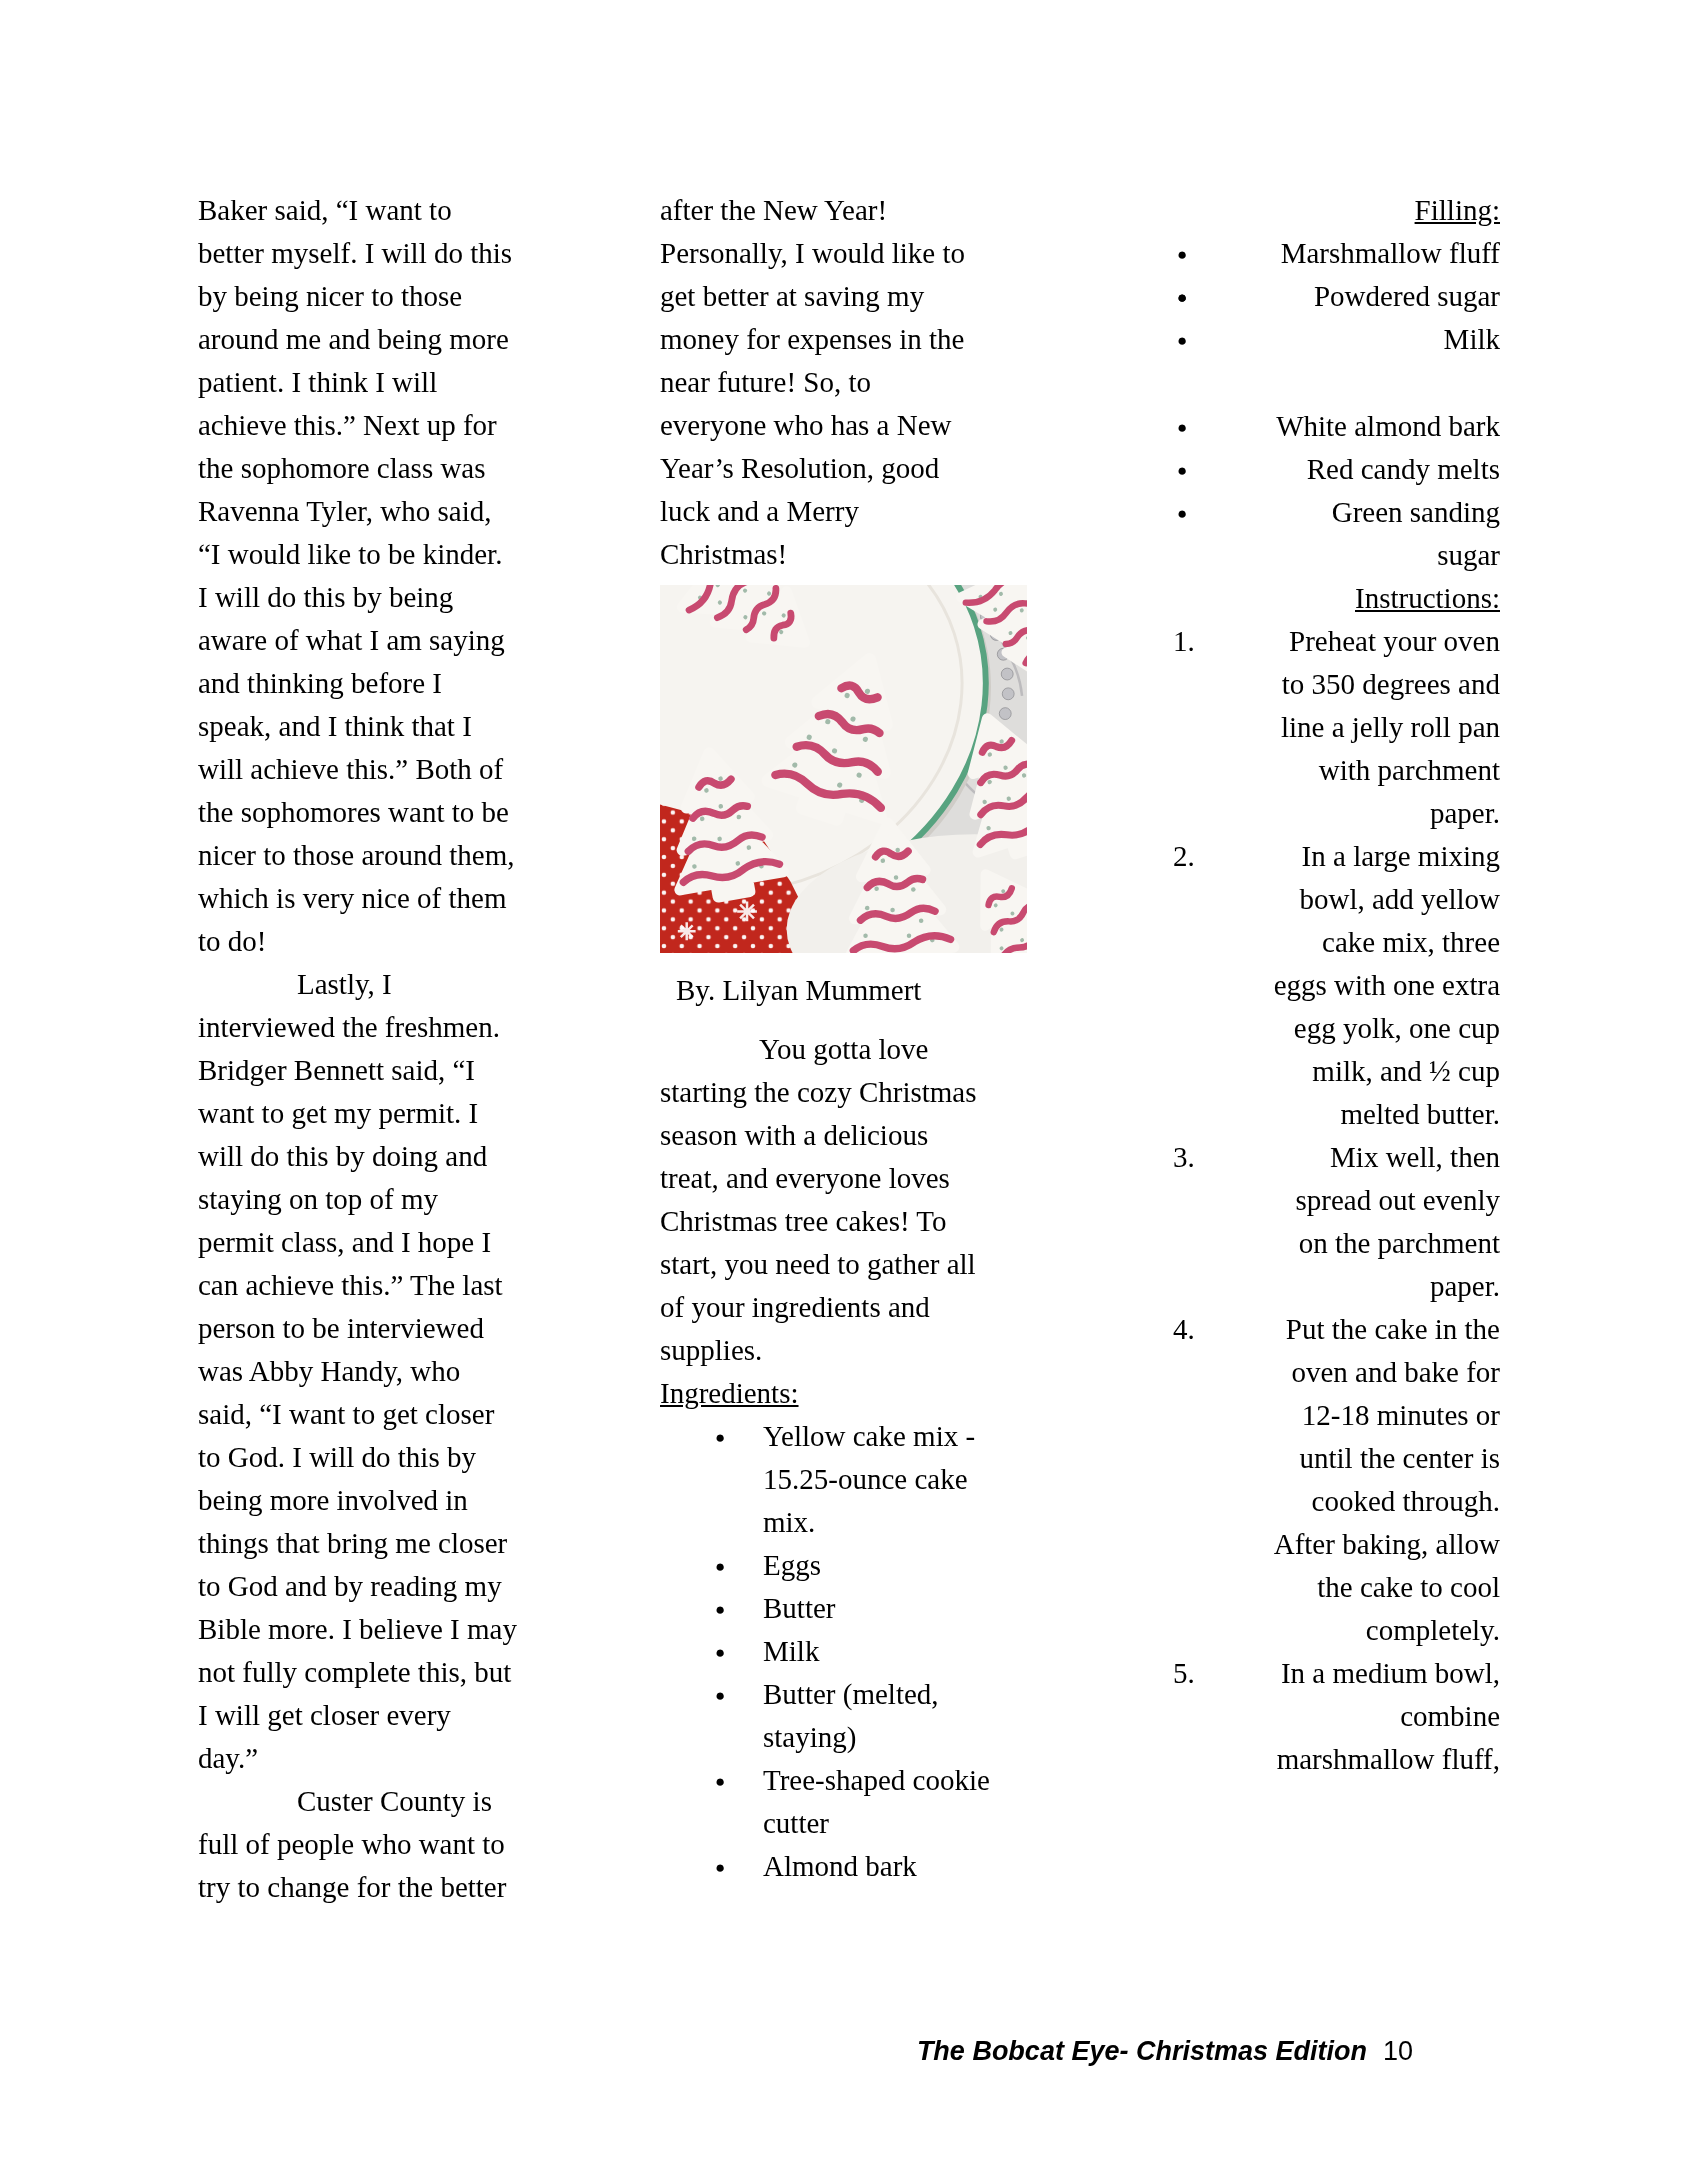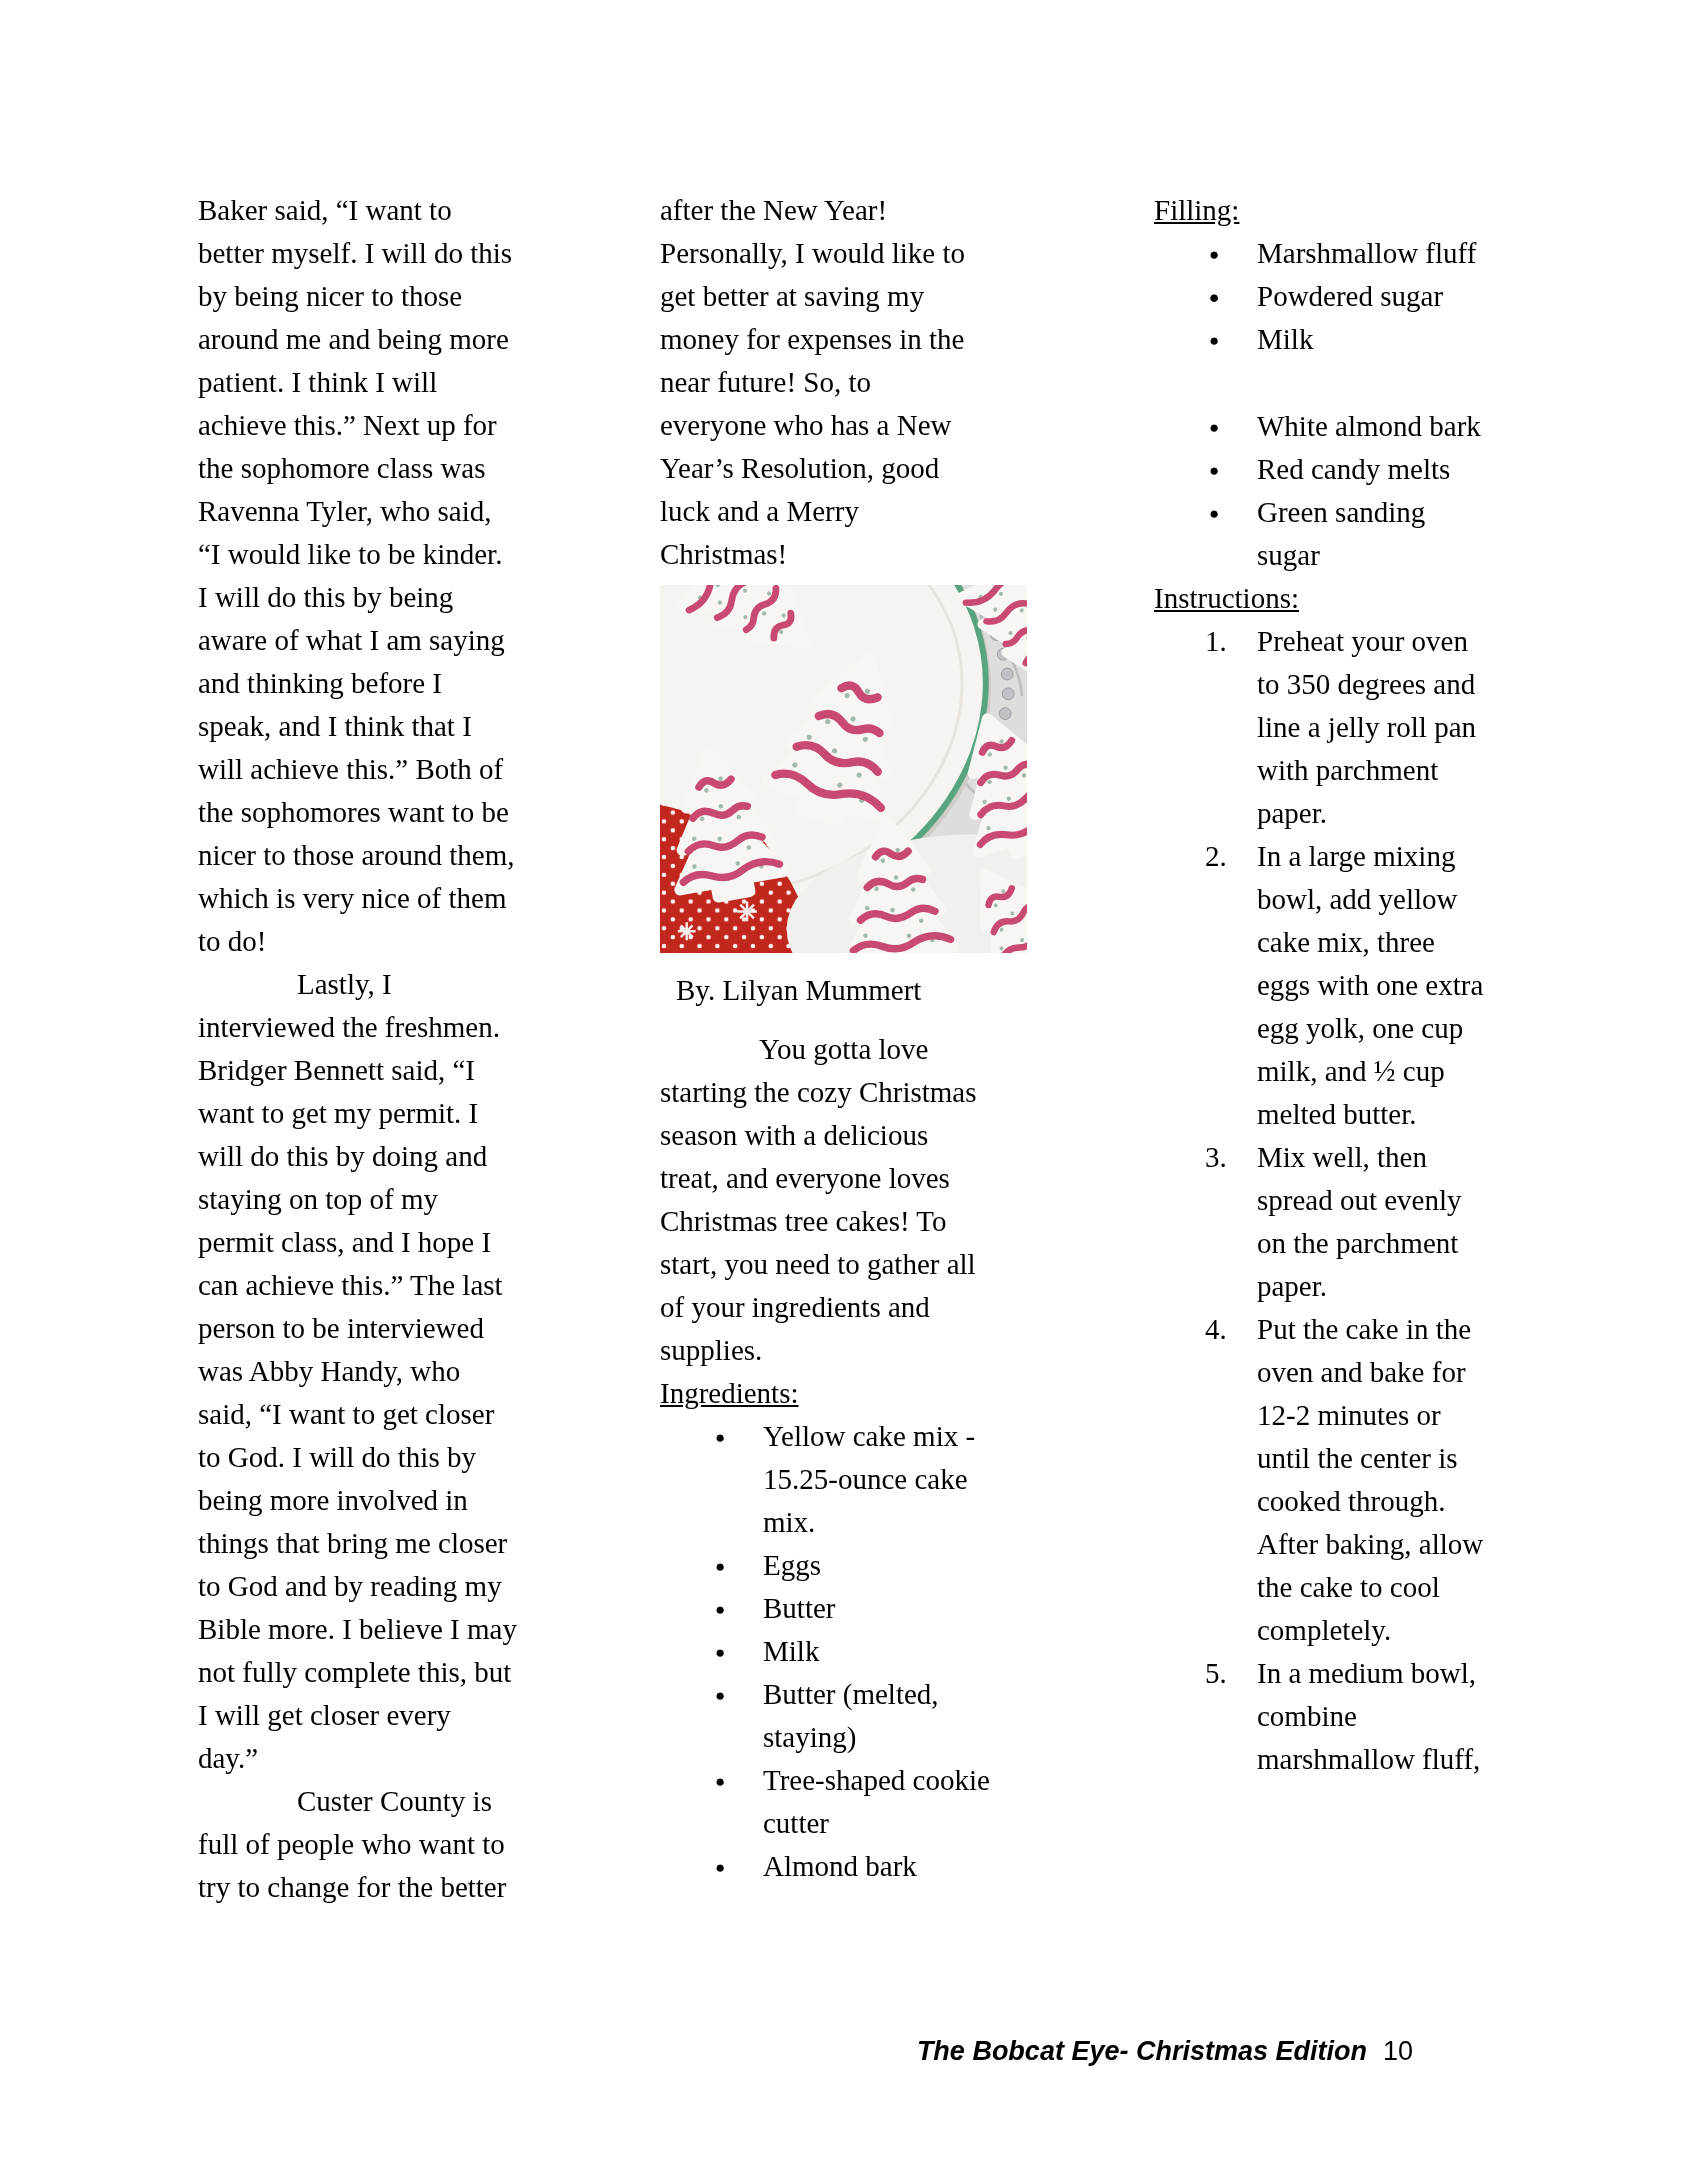--- a/index.html
+++ b/index.html
@@ -6,21 +6,21 @@
   .page {
     position:relative; width:1683px; height:2178px; background:#ffffff;
     font-family:"Liberation Serif","DejaVu Serif",serif;
     font-size:29px; line-height:43px; color:#000000;
     overflow:hidden;
     border-radius:18px;
   }
   .col { position:absolute; top:189px; }
   .col-1 { left:198px;  width:374px; }
   .col-2 { left:660px;  width:384px; }
-  .col-3 { left:1154px; width:378px; }
+  .col-3 { left:1122px; width:378px;text-align:right; }
 
   .para { margin:0; white-space:pre-line; }
   .ind  { text-indent:99px; }
 
   .uhead { margin:0; font-weight:normal; font-size:29px; text-decoration:underline; }
   .ghead { margin:0; font-weight:bold; font-size:29px; color:var(--heading-green,#38761d); white-space:pre-line; }
   .byline { margin:16px; }
 
   ul.blist, ol.nlist { list-style:none; margin:0; padding:0; }
   .blist li, .nlist li { position:relative; padding-left:103px; }
@@ -242,21 +242,21 @@
 eggs with one extra
 egg yolk, one cup
 milk, and ½ cup
 melted butter.</span></li>
       <li><span class="num">3.</span><span class="litext">Mix well, then
 spread out evenly
 on the parchment
 paper.</span></li>
       <li><span class="num">4.</span><span class="litext">Put the cake in the
 oven and bake for
-12-2 minutes or
+12-18 minutes or
 until the center is
 cooked through.
 After baking, allow
 the cake to cool
 completely.</span></li>
       <li><span class="num">5.</span><span class="litext">In a medium bowl,
 combine
 marshmallow fluff,</span></li>
     </ol>
   </div>

